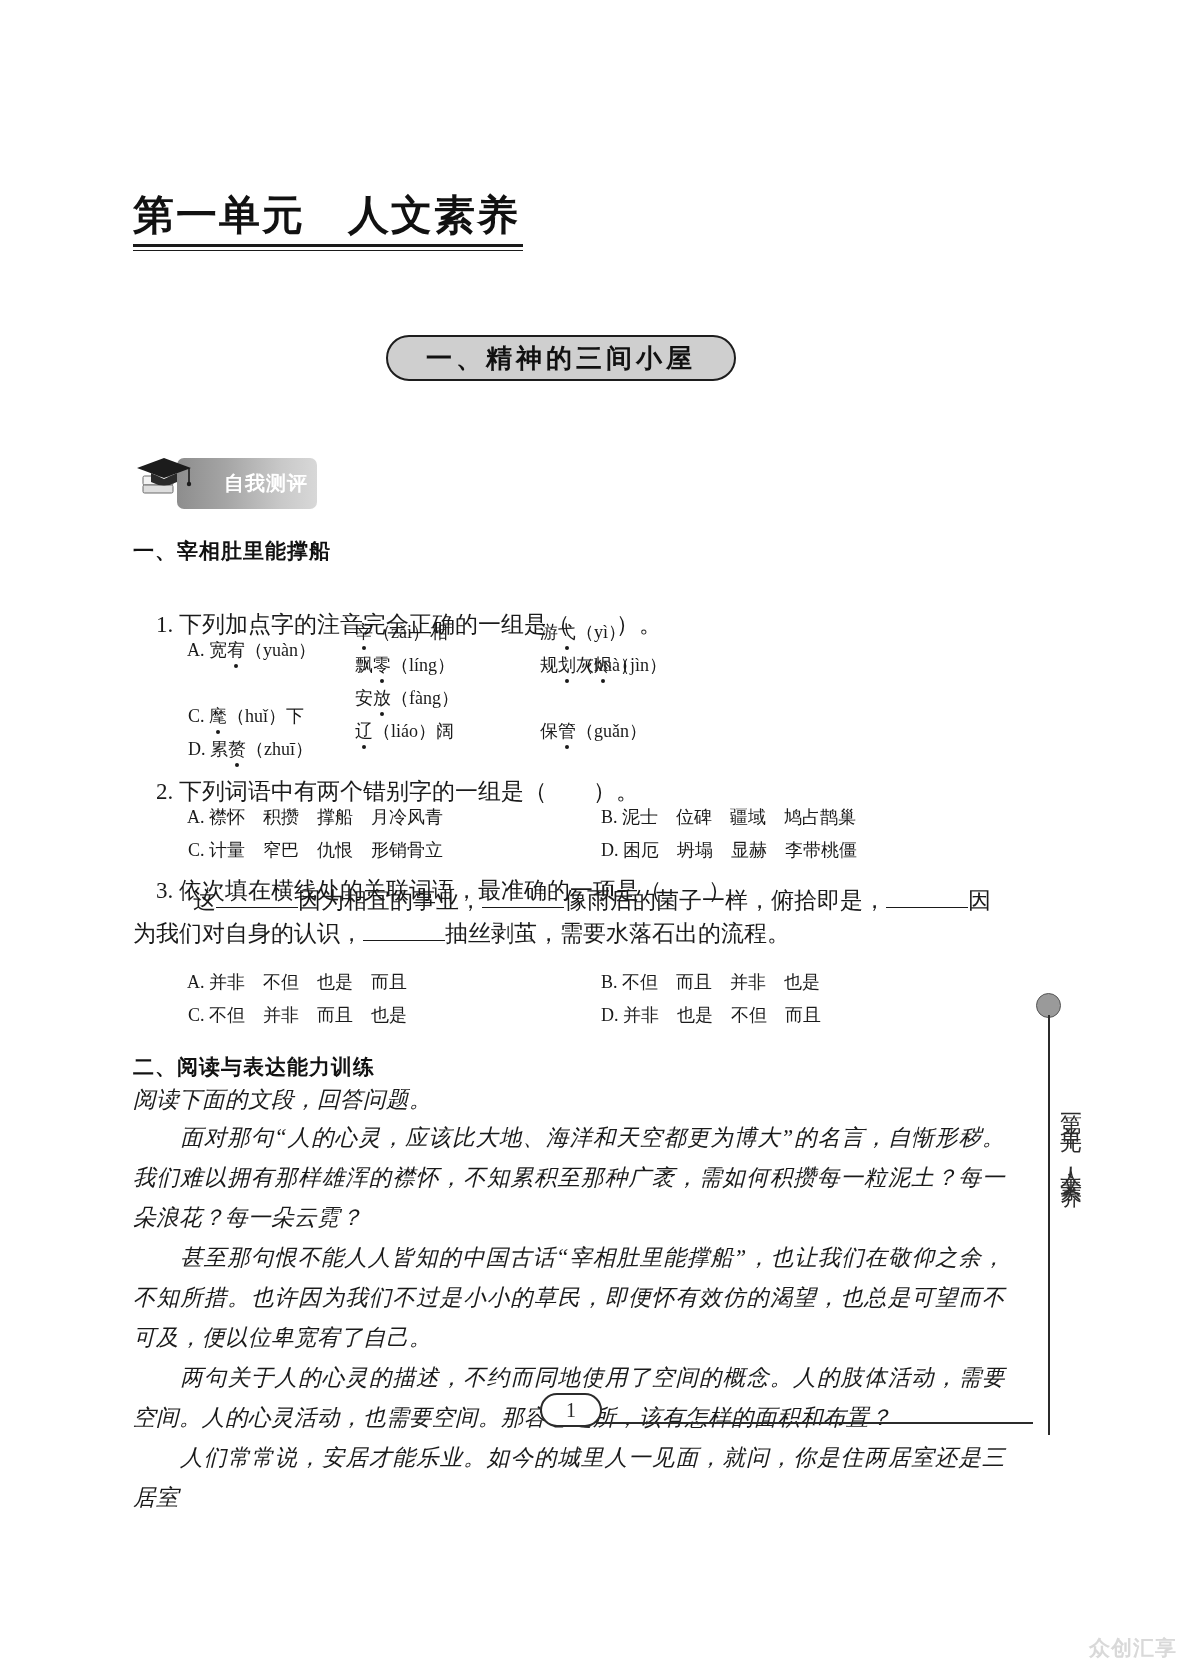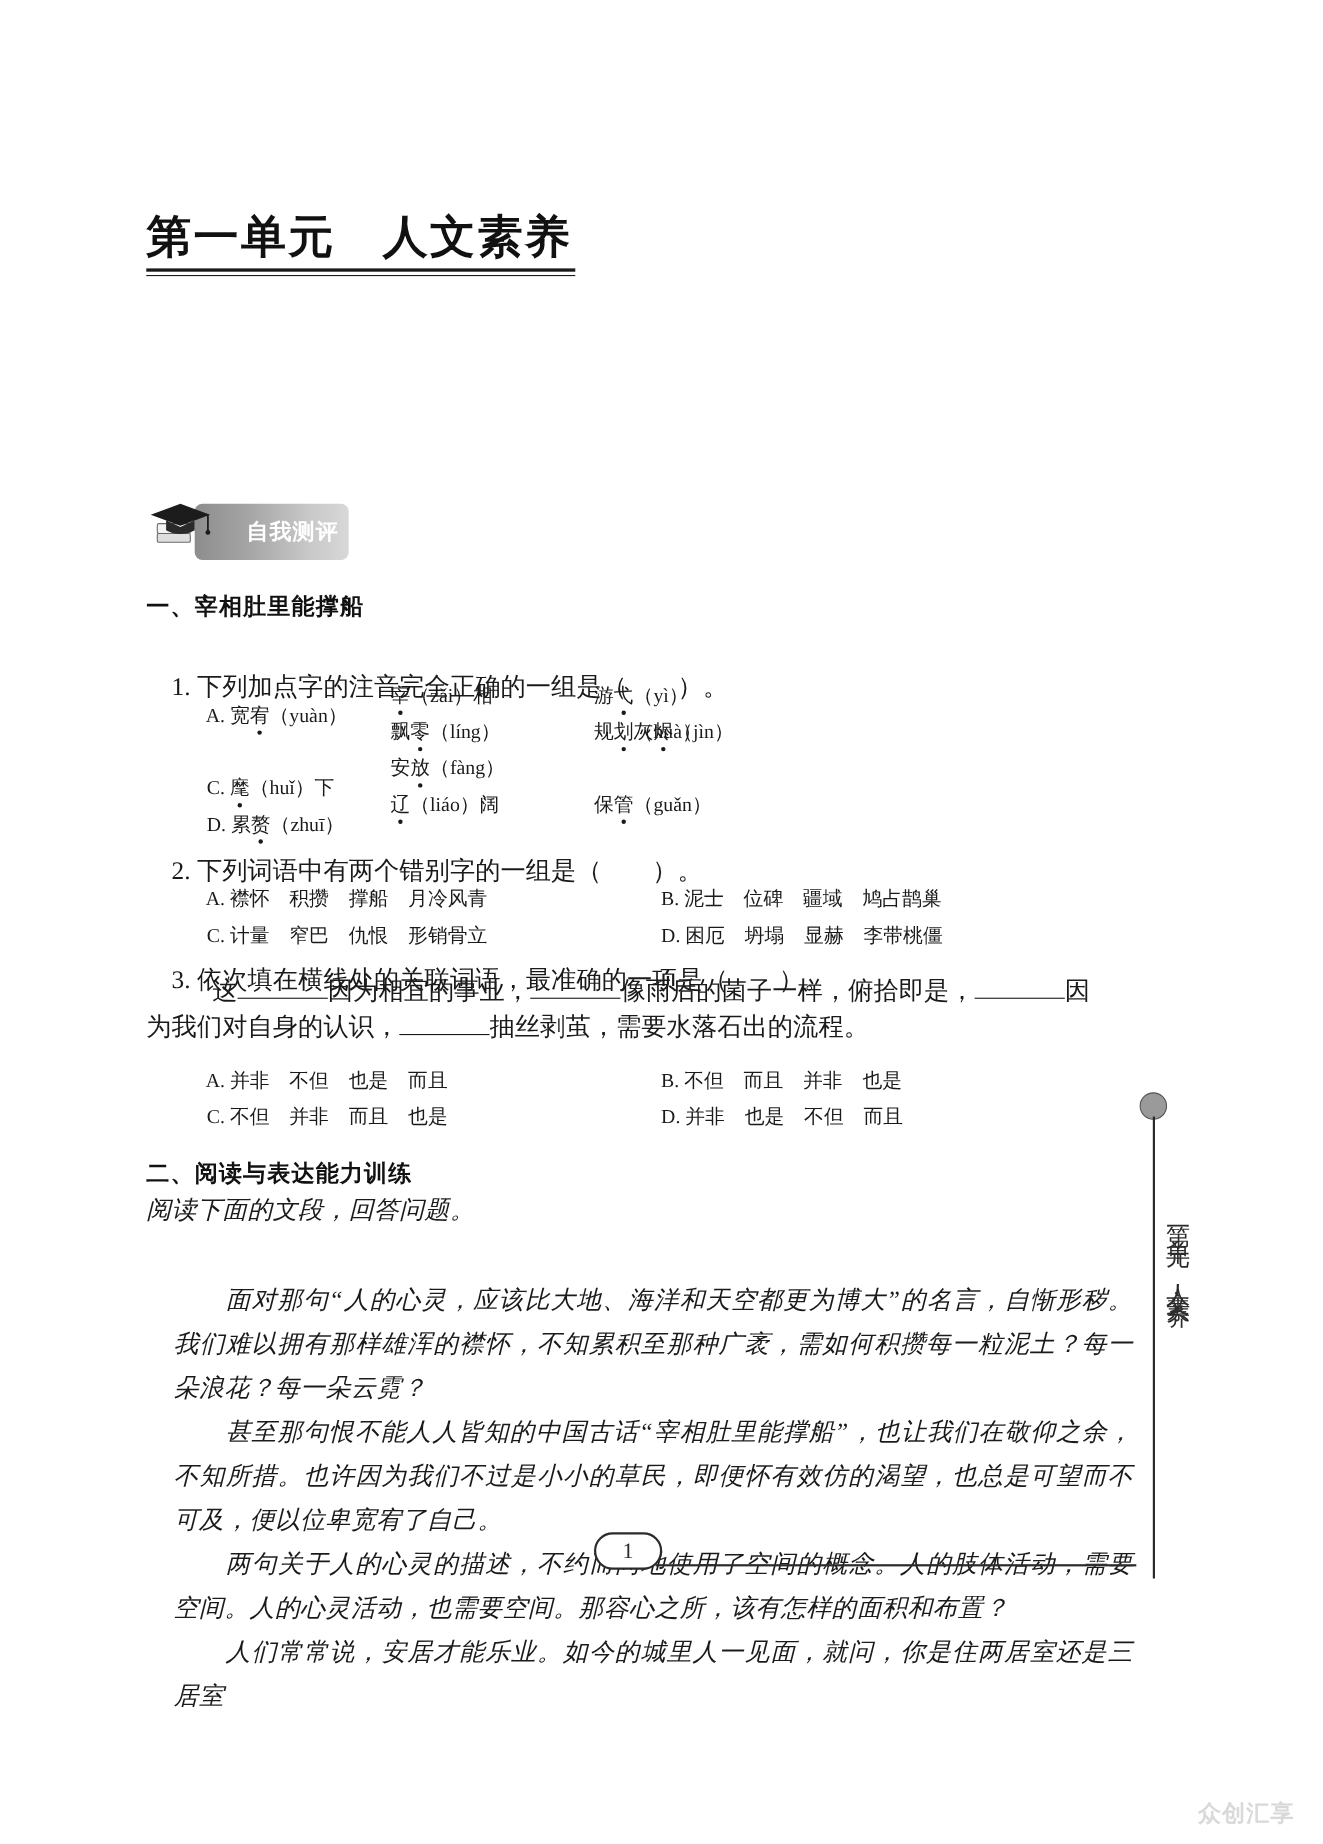--- a/index.html
+++ b/index.html
@@ -263,20 +263,23 @@
 </head>
 <body>
 
 <div id="page">
 
   <div class="unit-title-wrap">
     <div class="unit-title">第一单元　人文素养</div>
     <div class="unit-rule"></div>
   </div>
 
+  <div class="lesson-pill">
+    <span>一、精神的三间小屋</span>
+  </div>
 
   <div class="badge">
     <div class="badge-banner">
       <span>自我测评</span>
     </div>
     <svg class="badge-icon" viewBox="0 0 62 44">
       <rect x="10" y="24" width="30" height="9" rx="1.5" fill="#f3f3f3" stroke="#6b6b6b" stroke-width="1"></rect>
       <rect x="10" y="33" width="30" height="8" rx="1.5" fill="#dedede" stroke="#6b6b6b" stroke-width="1"></rect>
       <path d="M4 16 L31 6 L58 16 L31 26 Z" fill="#1c1c1c"></path>
       <path d="M18 21 L18 30 Q31 37 44 30 L44 21 L31 27 Z" fill="#2a2a2a"></path>
@@ -352,21 +355,21 @@
   <div class="opt" style="left:583px; top:988px;">
     <span>D.</span><span> </span><span>并非　也是　不但　而且</span>
   </div>
 
   <div class="sec-head" style="left:133px; top:1037px;margin-top:16px;">二、阅读与表达能力训练</div>
 
   <div class="passage" style="top:1080px;">
     <p>阅读下面的文段，回答问题。</p>
   </div>
 
-  <div class="passage" style="top:1162px;margin-left:25px;">
+  <div class="passage" style="top:1118px;">
     <p class="indent">面对那句“人的心灵，应该比大地、海洋和天空都更为博大”的名言，自惭形秽。我们难以拥有那样雄浑的襟怀，不知累积至那种广袤，需如何积攒每一粒泥土？每一朵浪花？每一朵云霓？</p>
     <p class="indent">甚至那句恨不能人人皆知的中国古话“宰相肚里能撑船”，也让我们在敬仰之余，不知所措。也许因为我们不过是小小的草民，即便怀有效仿的渴望，也总是可望而不可及，便以位卑宽宥了自己。</p>
     <p class="indent">两句关于人的心灵的描述，不约而同地使用了空间的概念。人的肢体活动，需要空间。人的心灵活动，也需要空间。那容心之所，该有怎样的面积和布置？</p>
     <p class="indent">人们常常说，安居才能乐业。如今的城里人一见面，就问，你是住两居室还是三居室</p>
   </div>
 
   <div class="side-tab">
     <div class="side-dot"></div>
     <div class="side-line"></div>
     <div class="side-text">第一单元　人文素养</div>

